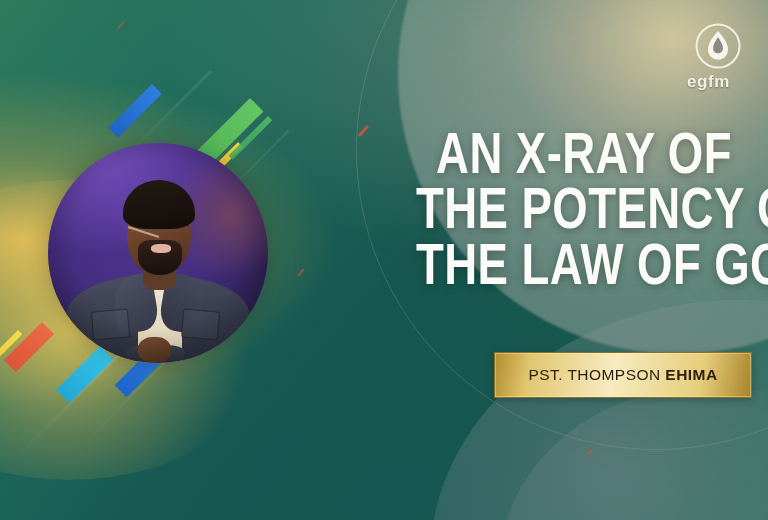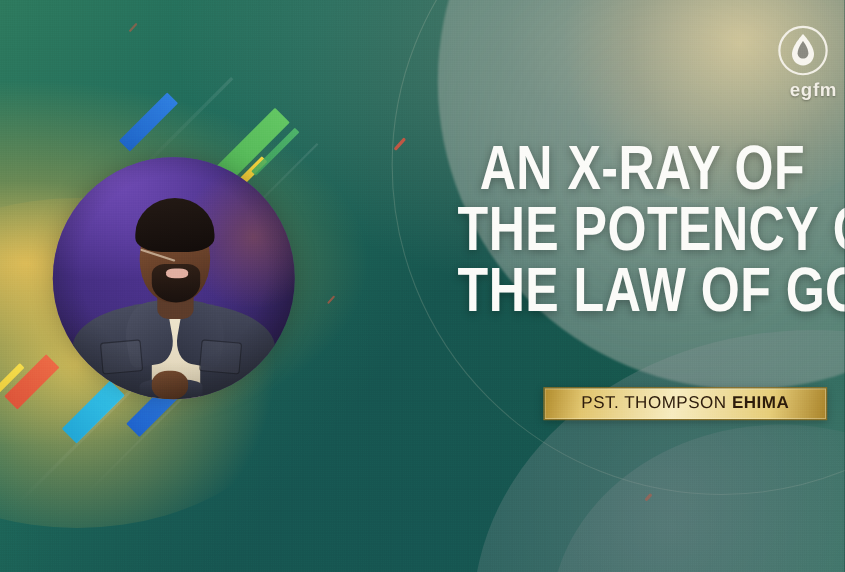--- a/index.html
+++ b/index.html
@@ -156,21 +156,21 @@
   .fig-mouth{position:absolute;left:47%;top:46%;width:9%;height:4%;background:#e2b0a2;border-radius:40%;}
   .fig-mic{position:absolute;left:36%;top:40%;width:15%;height:2px;background:rgba(225,205,180,.7);transform:rotate(18deg);border-radius:2px;}
   .fig-hand{position:absolute;left:41%;top:88%;width:15%;height:12%;background:linear-gradient(160deg,#7a4e32,#55341f);border-radius:44%;}
   .fig-cuff{position:absolute;left:36%;top:92%;width:26%;height:9%;background:linear-gradient(180deg,#3d4152,#2b2f3d);border-radius:30%;}
   .pt-vignette{
     position:absolute;inset:0;border-radius:50%;
     background:radial-gradient(circle at 50% 46%, rgba(0,0,0,0) 52%, rgba(0,0,0,.30) 88%, rgba(0,0,0,.48) 100%);
   }
 
   
-  .logo{position:absolute;right:7px;top:22px;width:62px;text-align:right;}
+  .logo{position:absolute;right:19px;top:22px;width:62px;text-align:left;}
   .logo-mark{width:48px;height:48px;margin:0 auto;}
   .logo-word{
     margin-top:3px;color:#f2efe6;font-size:17px;font-weight:700;
     letter-spacing:.6px;line-height:1;
     text-shadow:0 1px 2px rgba(0,0,0,.35);
   }
 
   
   .title{
     position:absolute;right:16px;top:126px;
@@ -185,21 +185,21 @@
     letter-spacing:.5px;
     transform:scaleX(.80);
     transform-origin:right center;
     white-space:nowrap;
     text-shadow:0 2px 9px rgba(0,0,0,.30);
   }
 
   
   .banner{
     position:absolute;right:16px;top:352px;
-    height:30px;min-width:258px;
+    height:46px;min-width:258px;
     display:flex;align-items:center;justify-content:center;
     padding:0 20px;
     background:linear-gradient(100deg,#b89434 0%,#e8cf7a 16%,#f7eab4 46%,#ead municipal 0%,#e3c86d 82%,#b08c2d 100%);
     background:linear-gradient(100deg,#b18c2d 0%,#e2c670 14%,#f7ecc0 46%,#e6cd79 80%,#a9832a 100%);
     border:1px solid #8f6f22;
     box-shadow:0 2px 7px rgba(0,0,0,.25), inset 0 0 0 1px rgba(255,250,220,.35);
   }
   .banner-text{
     color:#2d1c0b;font-size:15.5px;letter-spacing:.45px;
     white-space:nowrap;font-weight:400;

